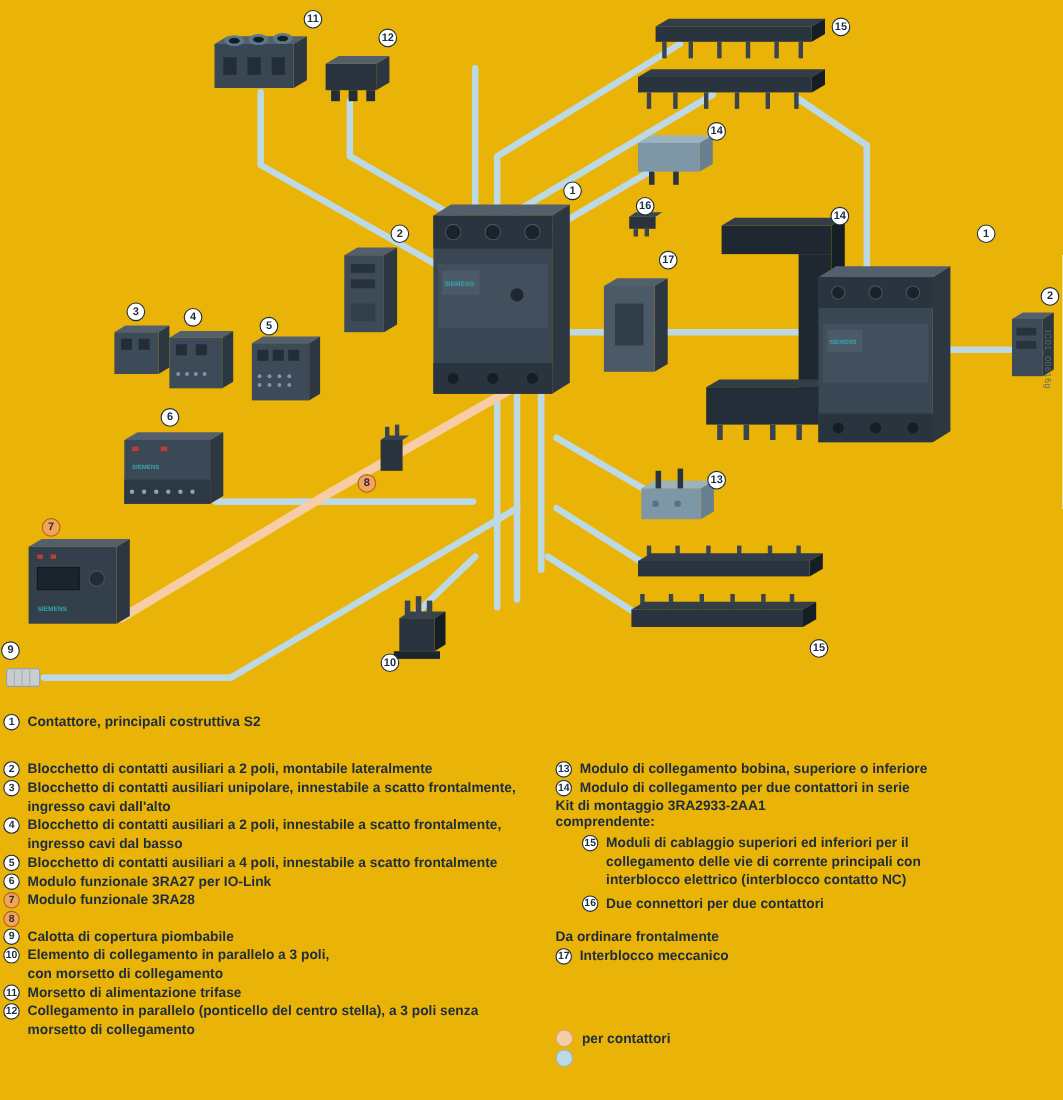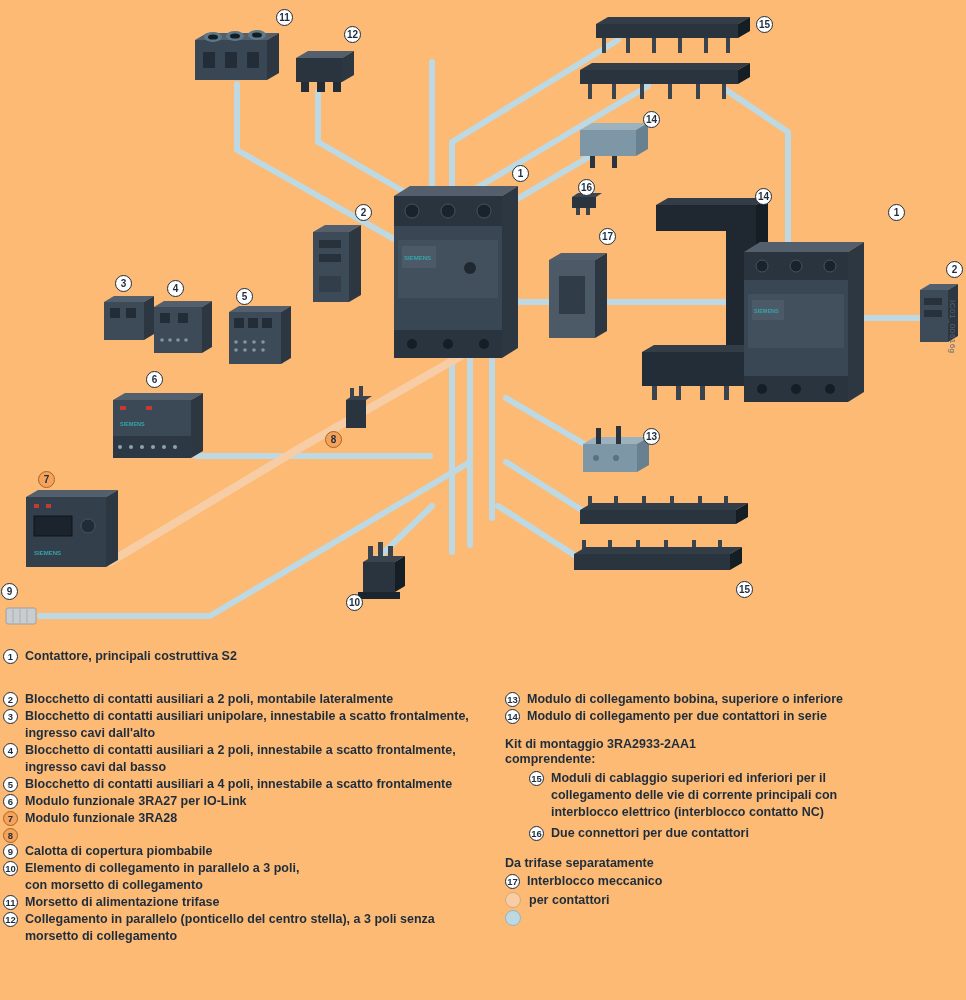--- a/index.html
+++ b/index.html
@@ -1,16 +1,16 @@
 <!DOCTYPE html>
 <html><head>
 <meta charset="utf-8">
 <style>
   html,body{margin:0;padding:0;background:#fff;}
-  .canvas{position:relative;width:966px;height:1000px;background:#fdba74;overflow:hidden;
+  .canvas{position:relative;width:966px;height:1000px;background:#eab308;overflow:hidden;
           font-family:"Liberation Sans",sans-serif;color:#1e2d3d;}
   svg{position:absolute;left:0;top:0;}
   
   .f-front{fill:#394653}.f-top{fill:#535f6c}.f-side{fill:#2c3742}
   .f-dark{fill:#2a343f}.f-black{fill:#1f2831}.f-black-top{fill:#333d47}.f-black-side{fill:#151d25}
   .f-pin{fill:#39444f}
   .f-lblue{fill:#7e97a7}.f-lblue-top{fill:#9db2bf}.f-lblue-side{fill:#68808f}
   .brandtxt{font-family:"Liberation Sans",sans-serif;font-weight:bold;fill:#35a4ab;}
   
   .callout{position:absolute;width:17px;height:17px;border-radius:50%;background:#fff;
@@ -23,25 +23,25 @@
   
   .legend-row{display:flex;align-items:flex-start;font-size:12.5px;font-weight:bold;line-height:17px;}
   .lnum{width:15px;height:15px;border-radius:50%;border:1.4px solid #1e2d3d;background:#fff;
         display:inline-flex;align-items:center;justify-content:center;font-size:9.5px;font-weight:bold;
         margin-right:7px;margin-top:1px;flex-shrink:0;box-sizing:border-box;}
   .lnum.orange{background:#f5a35c;border-color:#a8651f;}
   .ltxt{white-space:pre-line;}
   .legend-intro{position:absolute;left:3px;top:648px;width:520px;}
   .legend-left{position:absolute;left:3px;top:691px;width:500px;}
   .legend-right{position:absolute;left:505px;top:691px;width:458px;}
-  .kit-block{margin-top:12px;}
+  .kit-block{}
   .kit-title,.sep-title{font-size:12.5px;font-weight:bold;line-height:15px;}
   .kit-items{margin-top:3px;padding-left:24px;}
   .sep-block{margin-top:14px;}
-  .color-key{}
+  .color-key{margin-top:56px;}
   .key-row{display:flex;align-items:center;font-size:12.5px;font-weight:bold;line-height:20px;}
   .swatch{width:14px;height:14px;border-radius:50%;margin-right:8px;flex-shrink:0;border:1px solid #c9b79f;}
   .swatch.orange{background:#f7cda6;border-color:#d8a877;}
   .swatch.blue{background:#bcd9e4;border-color:#93b6c4;}
 </style>
 </head>
 <body>
 
 <div class="canvas">
 
@@ -429,21 +429,21 @@
 interblocco elettrico (interblocco contatto NC)</span>
         </div>
         <div class="legend-row" style="margin-top:4px">
           <span class="lnum">16</span>
           <span class="ltxt">Due connettori per due contattori</span>
         </div>
       </div>
     </div>
 
     <div class="sep-block">
-      <div class="sep-title">Da trifase separatamente</div>
+      <div class="sep-title">Da ordinare frontalmente</div>
       <div class="legend-row" style="margin-top:2px">
         <span class="lnum">17</span>
         <span class="ltxt">Interblocco meccanico</span>
       </div>
     </div>
 
     <div class="color-key">
       <div class="key-row">
         <span class="swatch orange"></span>
         <span>per contattori</span>

